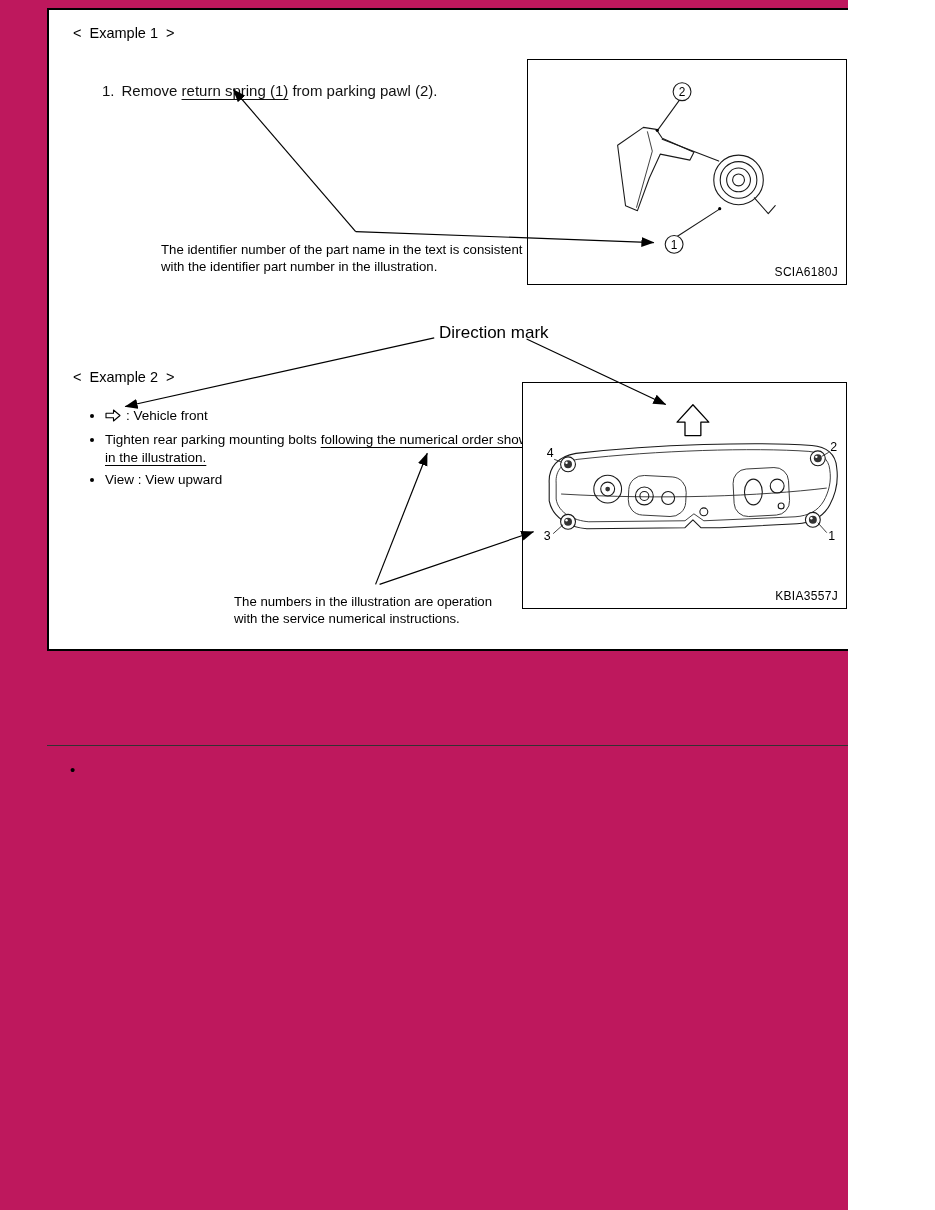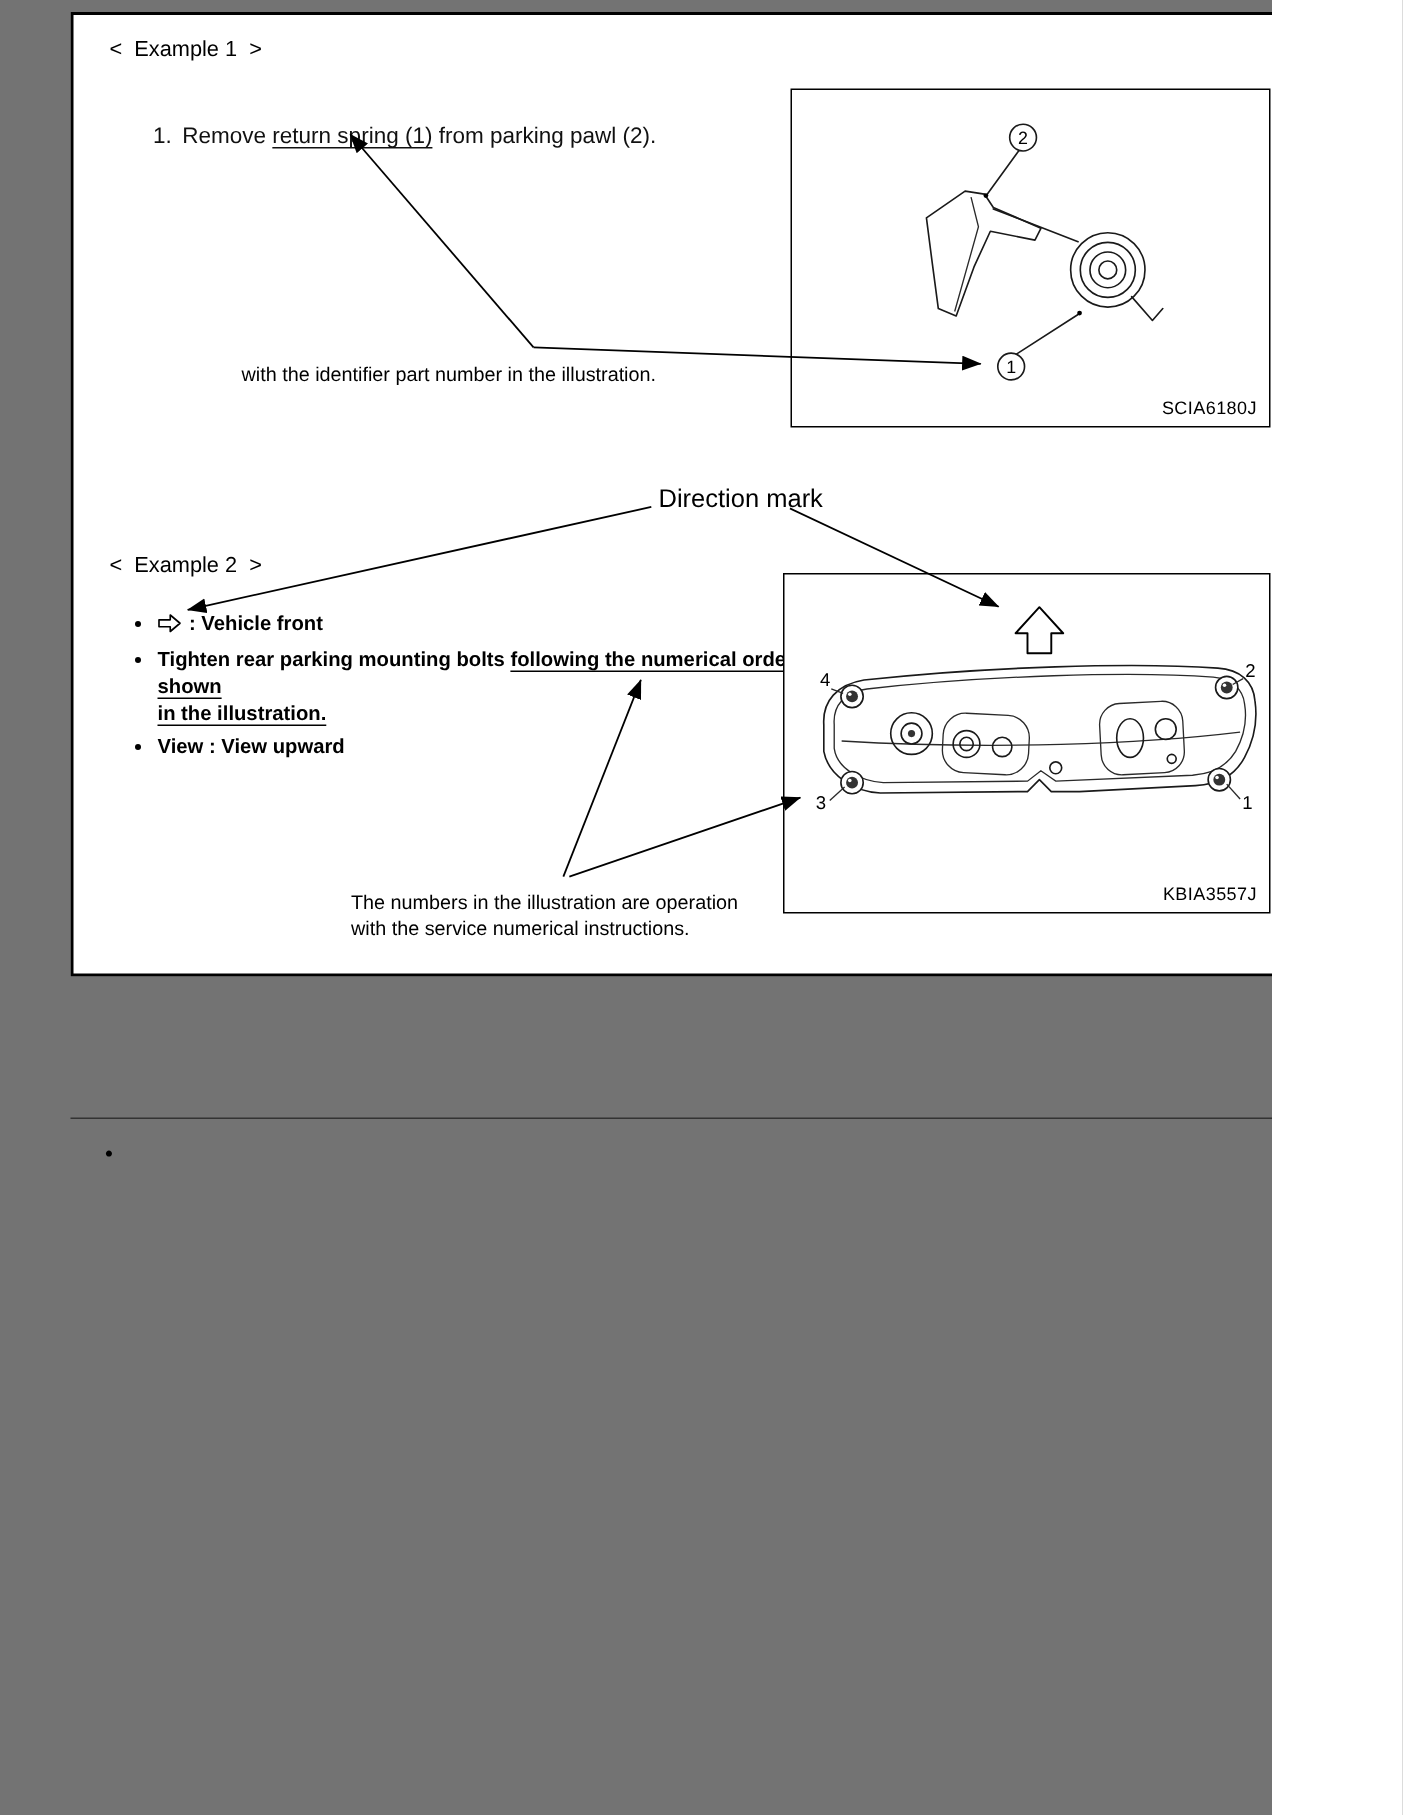--- a/index.html
+++ b/index.html
@@ -1,18 +1,18 @@
 <!DOCTYPE html>
 <html><head>
 <meta charset="utf-8">
 <style>
   * { margin:0; padding:0; box-sizing:border-box; }
   html,body { background:#fff; }
   body { font-family:"Liberation Sans","DejaVu Sans",sans-serif; color:#111; }
-  .page { position:relative; width:848px; height:1210px; background:#737373; overflow:hidden; }
+  .page { position:relative; width:848px; height:1210px; background:#be185d; overflow:hidden; }
 
   .main-box { position:absolute; left:47px; top:8px; width:841px; height:643px; border:2px solid #000; background:#fff; }
 
   .heading { position:absolute; font-size:14.5px; white-space:pre; color:#000; }
   .ex1 { left:24px; top:15px; }
   .ex2 { left:24px; top:359px; }
 
   .step { position:absolute; left:28px; top:55px; font-size:15px; white-space:pre; }
   .stepnum { margin-right:7px; }
   .u { text-decoration:underline; text-underline-offset:3px; }
@@ -22,21 +22,21 @@
   .fig2 { left:473px; top:372px; width:325px; height:227px; }
   .figure svg { position:absolute; left:0; top:0; width:100%; height:100%; }
   .figcode { position:absolute; right:8px; bottom:5px; font-size:12px; letter-spacing:.3px; color:#000;text-align:center; }
 
   .caption { position:absolute; font-size:13.2px; line-height:1.32; color:#000; }
   .cap1 { left:112px; top:231px; }
   .cap2 { left:185px; top:583px; }
 
   .dirmark { position:absolute; left:390px; top:313px; font-size:17px; color:#000; }
 
-  .bullets { position:absolute; left:43px; top:397px; width:480px; list-style:disc; padding-left:13px; font-size:13.5px; line-height:1.33; color:#000;font-weight:bold; }
+  .bullets { position:absolute; left:43px; top:397px; width:480px; list-style:disc; padding-left:13px; font-size:13.5px; line-height:1.33; color:#000; }
   .bullets li { margin-bottom:4px; }
   .vf-icon { display:inline-block; vertical-align:-2px; margin-right:5px; }
 
   .overlay { position:absolute; left:0; top:0; width:100%; height:100%; pointer-events:none; }
   .ar { stroke:#000; stroke-width:1.2; fill:none; }
 
   .line { stroke:#1a1a1a; stroke-width:1.1; fill:none; stroke-linejoin:round; stroke-linecap:round; }
   .thin { stroke:#2a2a2a; stroke-width:.9; fill:none; }
   .fillw { fill:#fff; }
   svg text { font-family:"Liberation Sans",sans-serif; fill:#000; }
@@ -87,20 +87,21 @@
           <line class="line" x1="150" y1="178" x2="192" y2="151"></line>
           <circle cx="193" cy="150" r="1.6" fill="#000"></circle>
           <circle class="line fillw" cx="147" cy="186" r="9"></circle>
           <text class="callout-num" x="147" y="190.5">1</text>
         </g>
       </svg>
       <div class="figcode">SCIA6180J</div>
     </div>
 
     <div class="caption cap1">
+      <div>The identifier number of the part name in the text is consistent</div>
       <div>with the identifier part number in the illustration.</div>
     </div>
 
     <div class="dirmark">Direction mark</div>
 
     <div class="heading ex2">&lt;  Example 2  &gt;</div>
 
     <ul class="bullets">
       <li>
         <span class="vf-icon"><svg width="16" height="13" viewBox="0 0 16 13">

